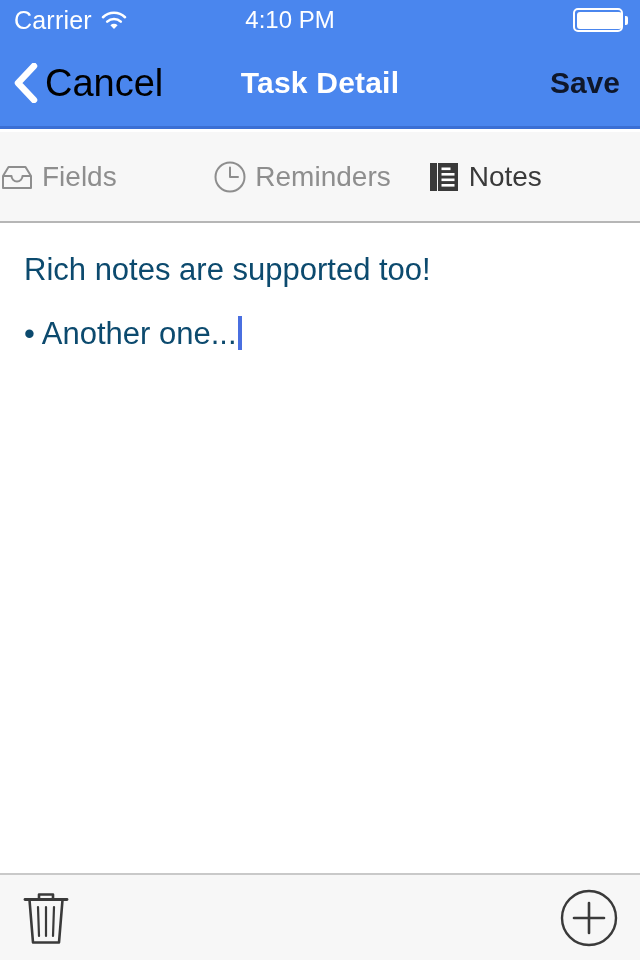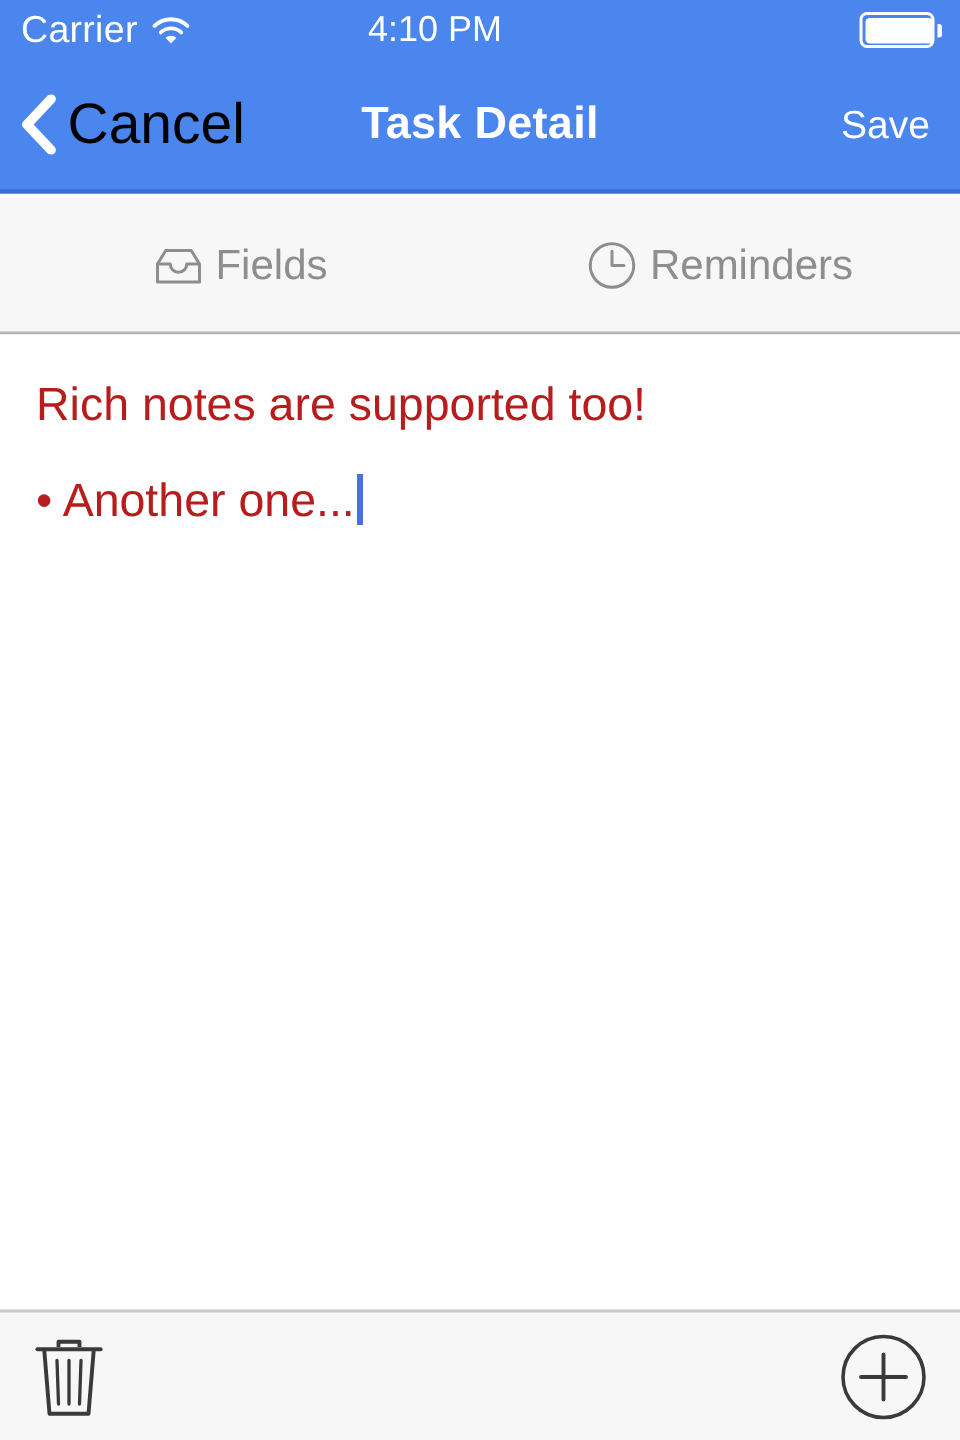--- a/index.html
+++ b/index.html
@@ -54,45 +54,45 @@
     font-size:38px; font-weight:300; color:#000000; line-height:1; letter-spacing:0px;
   }
   .nav-title{
     position:absolute; left:0; top:0; width:640px; height:86px;
     display:flex; align-items:center; justify-content:center;
     font-size:30px; font-weight:700; color:#ffffff; letter-spacing:.2px;
   }
   .nav-save{
     position:absolute; right:20px; top:0; height:86px;
     display:flex; align-items:center; cursor:pointer;
-    font-size:26px; font-weight:400; color:#ffffff; line-height:1;
+    font-size:30px; font-weight:700; color:#0f172a; line-height:1;
   }
 
   
   .tab-bar{
     position:absolute; top:132px; left:0; width:640px; height:91px;
     background:#f7f7f7; border-bottom:2px solid #b6b6b6;
     display:flex; align-items:center;
   }
   .tab-item{
     flex:1 1 0; height:91px;
-    display:flex; align-items:center; justify-content:center; gap:8px;
+    display:flex; align-items:center; gap:8px;
     cursor:pointer;
   }
   .tab-label{ font-size:28px; font-weight:400; color:#8e8e8e; line-height:1; }
   .tab-item.active .tab-label{ color:#3a3a3a; }
   .tab-icon{ width:34px; height:34px; display:block; flex:0 0 auto; }
 
   
   .notes-area{
     position:absolute; top:223px; left:0; width:640px; height:650px;
     background:#ffffff; padding:28px 24px 0 24px; cursor:text;
   }
   .note-line{
-    font-size:31px; color:#b91c1c; line-height:1.2;
+    font-size:31px; color:#0c4a6e; line-height:1.2;
     margin-bottom:27px; font-weight:400; white-space:pre-wrap;
   }
   .note-line b{ font-weight:700; }
   .caret{
     display:inline-block; width:4px; height:34px;
     background:#4a6fe0; vertical-align:-6px; margin-left:1px;
   }
 
   
   .toolbar{
@@ -158,20 +158,33 @@
     <div class="tab-item">
       <span>
         <svg class="tab-icon" viewBox="0 0 34 34" fill="none">
           <circle cx="17" cy="17" r="14.5" stroke="#8e8e8e" stroke-width="2"></circle>
           <path d="M17 7.5 L17 17 L25 17" stroke="#8e8e8e" stroke-width="2" stroke-linecap="round" stroke-linejoin="round"></path>
         </svg>
       </span>
       <span class="tab-label">Reminders</span>
     </div>
 
+    <div class="tab-item active">
+      <span>
+        <svg class="tab-icon" viewBox="0 0 34 34" fill="none">
+          <rect x="3" y="3" width="7" height="28" fill="#3a3a3a"></rect>
+          <rect x="11" y="3" width="20" height="28" fill="#3a3a3a"></rect>
+          <rect x="14.5" y="7.5" width="9" height="2.6" fill="#ffffff"></rect>
+          <rect x="14.5" y="13" width="13" height="2.6" fill="#ffffff"></rect>
+          <rect x="14.5" y="18.5" width="13" height="2.6" fill="#ffffff"></rect>
+          <rect x="14.5" y="24" width="13" height="2.6" fill="#ffffff"></rect>
+        </svg>
+      </span>
+      <span class="tab-label">Notes</span>
+    </div>
 
   </div>
 
   <div class="notes-area">
     <div class="note-line">Rich notes are supported too!</div>
     <div class="note-line"><span>• Another one...</span><span class="caret"></span></div>
   </div>
 
   <div class="toolbar">
     <div class="tb-btn">

